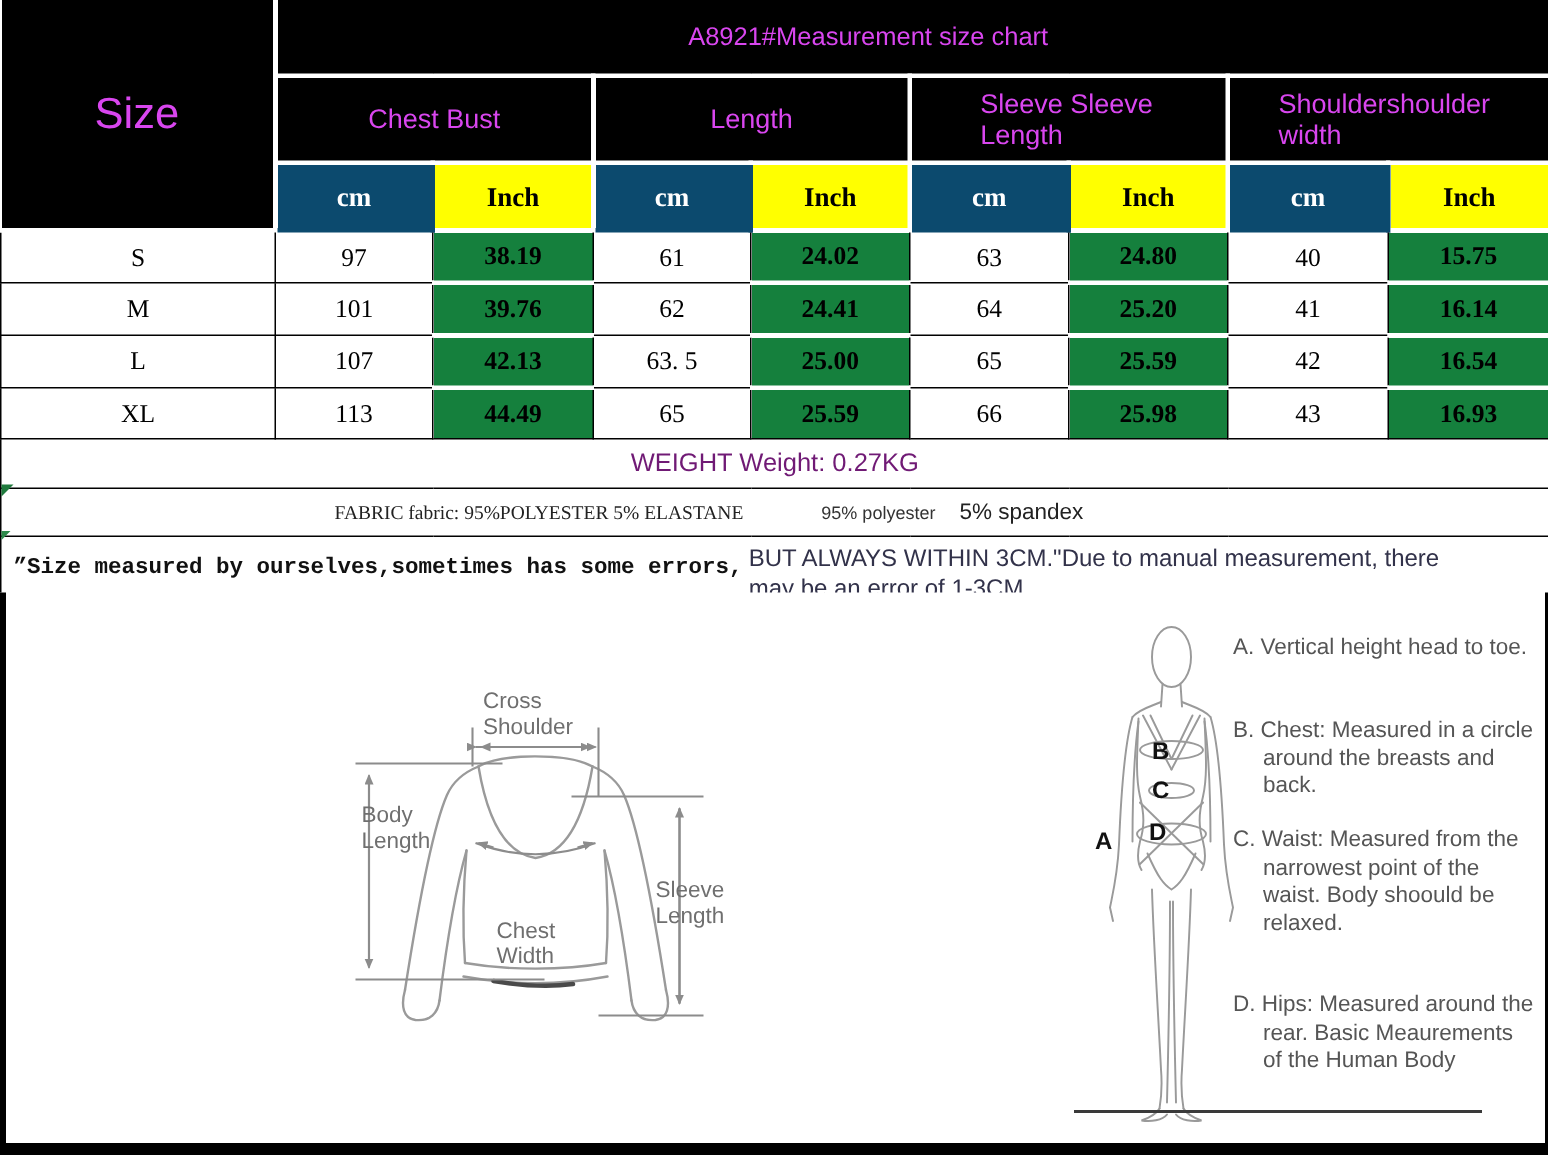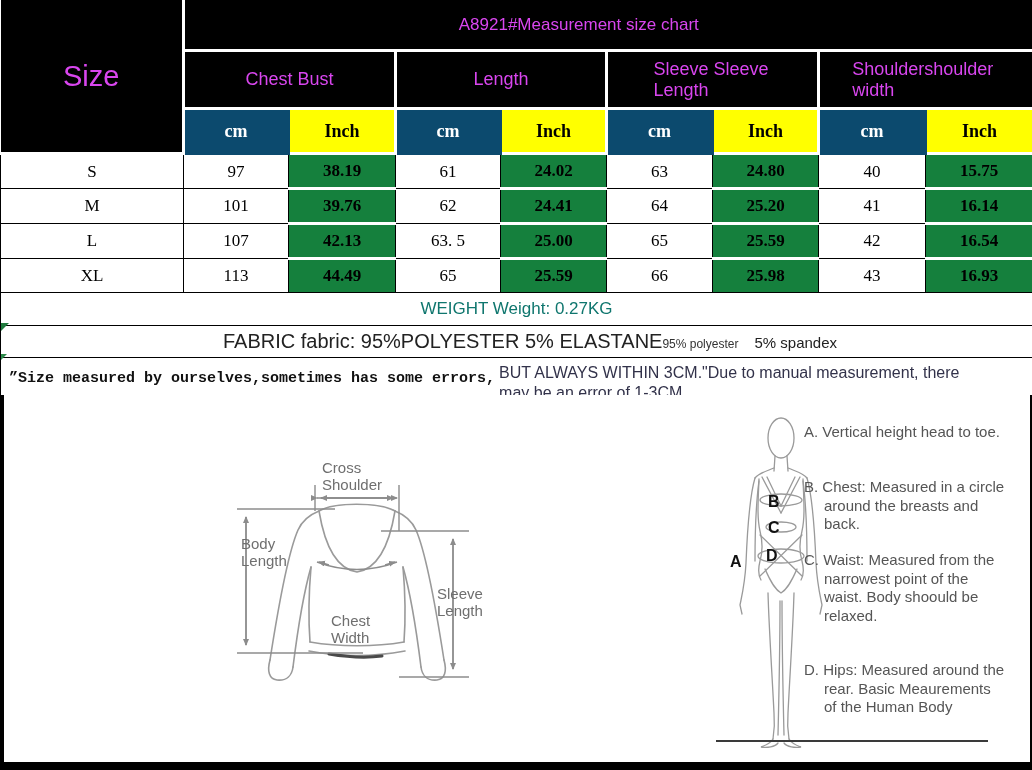--- a/index.html
+++ b/index.html
@@ -16,25 +16,25 @@
   td.group-cell .grp{display:inline-block;text-align:left;line-height:21px;}
   td.gc-last{border-right:none;}
   td.unit{height:42px;font-family:"Liberation Serif",serif;font-weight:700;font-size:18px;}
   td.unit-cm{background:#0c4a6e;color:#fff;border:3px solid #0c4a6e;}
   td.unit-inch{background:#ffff00;color:#000;border:3px solid #fff;}
   td.data{height:32px;font-family:"Liberation Serif",serif;font-size:17px;
           border:1px solid #000;background:#fff;color:#000;}
   td.data-inch{background:#15803d;font-weight:700;
           border-top:3px solid #fff;border-bottom:1px solid #000;}
   td.full{border:1px solid #000;background:#fff;}
-  td.weight-row{height:32px;font-size:17px;color:#0f766e;}
+  td.weight-row{height:32px;font-size:17px;color:#701a75;}
   td.fabric-row{height:31px;}
   .fabric-line{display:flex;align-items:baseline;padding-left:222px;color:#222;}
-  .fabric-main{font-size:20px;}
-  .fabric-s1{font-size:12px;color:#333;}
+  .fabric-main{font-size:13px;font-family:Liberation Serif, serif;}
+  .fabric-s1{font-size:12px;margin-left:52px;color:#333;}
   .fabric-s2{font-size:15px;margin-left:16px;color:#222;}
   td.note-row{height:40px;}
   .note-line{display:flex;align-items:flex-start;text-align:left;}
   .note-left{font-family:"Liberation Mono",monospace;font-weight:700;font-size:15px;
              color:#111;white-space:nowrap;padding:12px 4px 0 8px;}
   .note-right{font-size:16px;color:#32324a;line-height:20px;padding-top:5px;}
   .note-right .u{text-decoration:underline;}
   .tri{position:absolute;width:0;height:0;border-style:solid;}
   .tri-1{left:1px;top:323px;border-width:8px 8px 0 0;border-color:#1f7a3d transparent transparent transparent;}
   .tri-2{left:1px;top:354px;border-width:6px 6px 0 0;border-color:#2c8a4a transparent transparent transparent;}
@@ -48,21 +48,21 @@
   .lab-body{left:237px;top:140px;width:58px;}
   .lab-chest{left:327px;top:181px;width:54px;margin-top:36px;}
   .lab-sleeve{left:433px;top:190px;width:64px;}
   .garment-svg{position:absolute;left:225px;top:60px;}
   .body-svg{position:absolute;left:725px;top:18px;}
   .pt{position:absolute;font-weight:700;font-size:16px;color:#111;}
   .pt-a{left:726px;top:158px;}
   .pt-b{left:764px;top:98px;}
   .pt-c{left:764px;top:124px;}
   .pt-d{left:762px;top:152px;}
-  .inst{position:absolute;left:800px;width:182px;font-size:15px;line-height:18.5px;
+  .inst{position:absolute;left:818px;width:182px;font-size:15px;line-height:18.5px;
         color:#555;margin:0;padding-left:20px;text-indent:-20px;}
   .inst-0{top:28px;}.inst-1{top:83px;}.inst-2{top:156px;}.inst-3{top:266px;}
   .underline-rule{position:absolute;left:712px;top:345px;width:272px;height:2px;background:#3a3a3a;}
   .bottom-bar{position:absolute;left:0;top:762px;width:1032px;height:8px;background:#000;}
 </style>
 </head>
 <body>
 
 <div class="wrap">
 

